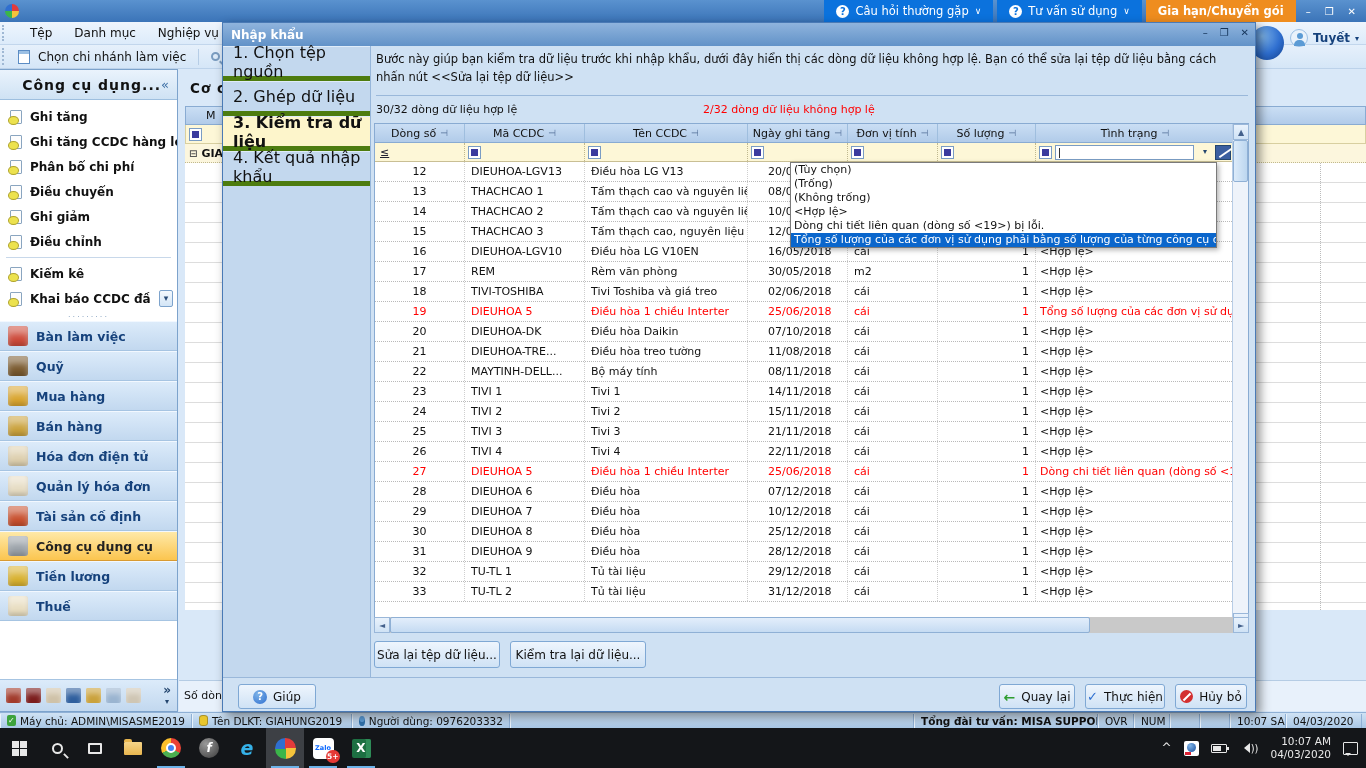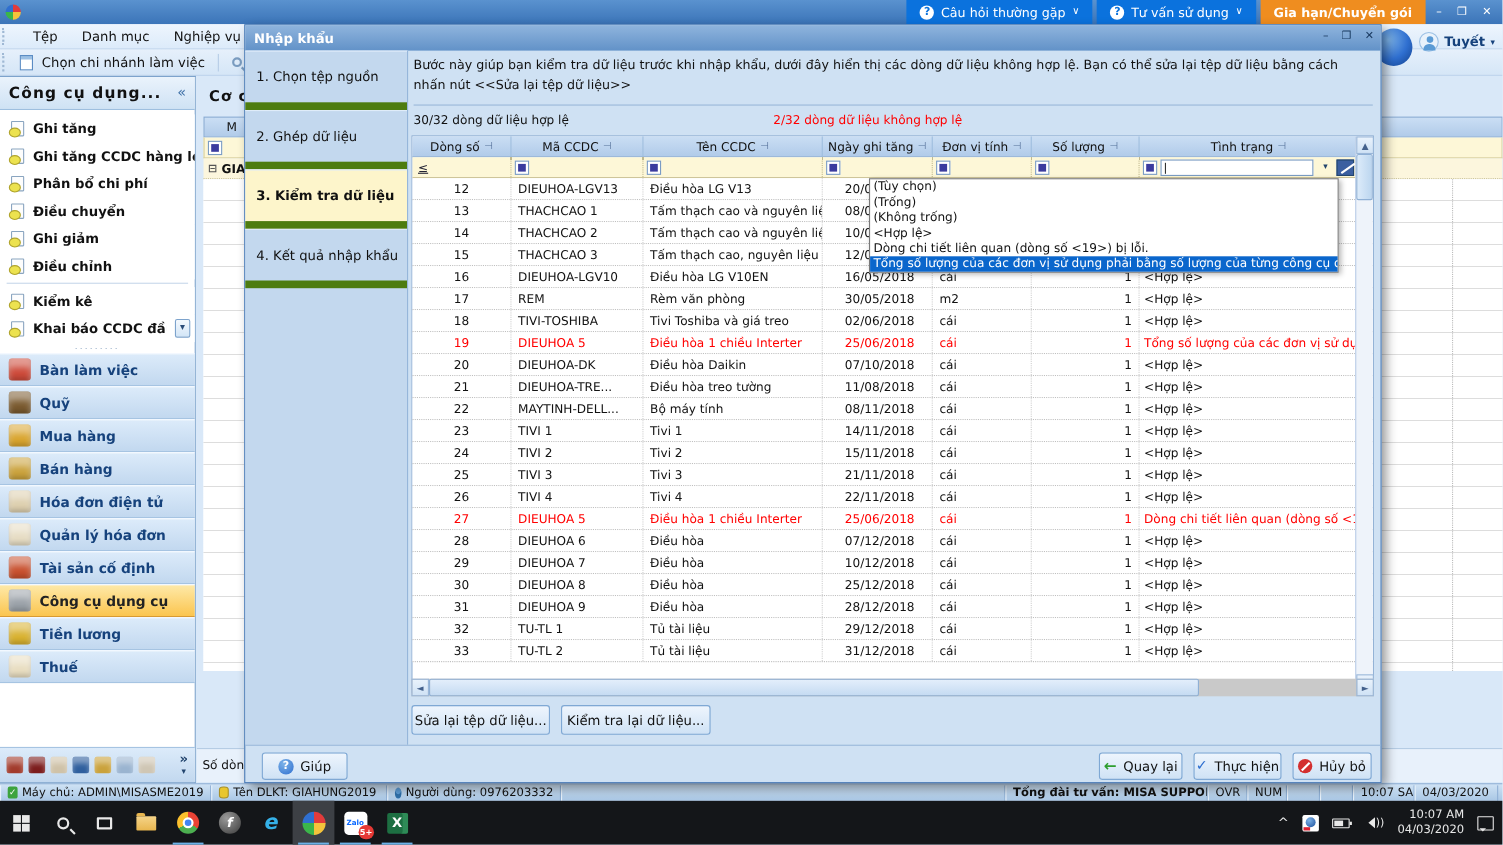--- a/index.html
+++ b/index.html
@@ -26,21 +26,21 @@
   #toolbar { left:0; top:45px; width:1366px; height:24px; background:linear-gradient(#e6f0fb,#d5e6f7); border-bottom:1px solid #bcd2ea; display:flex; align-items:center; padding-left:18px; gap:8px; }
   .grip { position:absolute; left:2px; top:3px; bottom:3px; width:4px; border-left:2px dotted #9fb8d4; }
   .doc-ico { width:12px; height:14px; background:#fff; border:1px solid #5b8cc4; box-shadow:inset 0 3px 0 #9cc0e4; }
   .mag-ico { width:9px; height:9px; border:2px solid #7a9cc0; border-radius:50%; position:relative; }
   .mag-ico::after { content:""; position:absolute; width:5px; height:2px; background:#7a9cc0; transform:rotate(45deg); left:6px; top:8px; }
   .tool-label { font-size:12px; }
   .vsep { width:1px; height:16px; background:#b6cde6; margin:0 4px; }
 
   
   #sidebar { left:0; top:69px; width:178px; height:643px; background:#fff; border:1px solid #7da3cc; border-left:none; display:flex; flex-direction:column; }
-  #sb-header { height:30px; background:linear-gradient(#eaf3fc,#cfe2f4); border-bottom:1px solid #9ebfdf; display:flex; align-items:center; justify-content:space-between; padding:0 8px; }
+  #sb-header { height:30px; background:linear-gradient(#eaf3fc,#cfe2f4); border-bottom:1px solid #9ebfdf; display:flex; align-items:center; justify-content:flex-end; padding:0 8px; }
   #sb-title { font-weight:bold; font-size:14px; letter-spacing:1px; }
   #sb-collapse { color:#3c6ea5; font-size:13px; cursor:default; }
   .sb-item { height:25px; display:flex; align-items:center; gap:8px; padding-left:10px; font-size:12px; background:#fff;font-weight:bold; }
   .page-ico { width:12px; height:14px; background:#fdfdfd; border:1px solid #8aa5c0; border-radius:1px; position:relative; flex:none; }
   .page-ico::after { content:""; position:absolute; left:-3px; bottom:-2px; width:9px; height:7px; background:#ece24f; border:1px solid #b0a42c; border-radius:50%; }
   .sb-divider { height:1px; background:#c8d8ea; margin:3px 6px; }
   .combo-btn { width:17px; height:17px; margin-left:auto; margin-right:4px; background:linear-gradient(#f4f9fe,#d3e5f6); border:1px solid #7da3cc; border-radius:2px; font-size:9px; color:#2a4c78; text-align:center; line-height:15px; }
   .sb-split { text-align:center; color:#8fa8c4; font-size:8px; letter-spacing:2px; line-height:8px; }
   .module { height:30px; display:flex; align-items:center; gap:8px; padding-left:8px; background:linear-gradient(#dcebfa,#c2d8ef); border-top:1px solid #f2f8ff; border-bottom:1px solid #a6c4e2; font-weight:bold; font-size:12.5px; color:#16427c; }
   .module.active { background:linear-gradient(#fee9a8,#fbc54f); border-bottom:1px solid #d89a32; color:#222; }
@@ -72,21 +72,21 @@
   .avatar { width:18px; height:18px; border-radius:50%; background:#e9f2fb; border:1px solid #9cc0e4; position:relative; }
   .avatar::before { content:""; position:absolute; left:5.5px; top:3px; width:6px; height:6px; border-radius:50%; background:#5b9bd5; }
   .avatar::after { content:""; position:absolute; left:3px; top:9.5px; width:11px; height:6px; border-radius:5px 5px 0 0; background:#5b9bd5; }
   #user-name { font-weight:bold; color:#16427c; font-size:12px; }
 
   
   #dialog { left:222px; top:22px; width:1034px; height:690px; background:#cfe1f3; border:1px solid #4a7ab5; box-shadow:4px 4px 10px rgba(0,0,0,.45); z-index:20; }
   #dlg-title { position:absolute; left:0; top:0; width:100%; height:23px; background:linear-gradient(#8fb4dd,#6292c8); color:#fff; font-weight:bold; font-size:12px; display:flex; align-items:center; padding-left:8px; }
   #dlg-btns { position:absolute; right:6px; top:4px; display:flex; gap:12px; color:#16365c; font-size:10px; }
   #dlg-steps { position:absolute; left:0; top:23px; width:148px; height:631px; background:#c3d8ee; border-right:1px solid #96b6da; }
-  .step { height:54px; border-bottom:7px solid #4d7c0f; border-top:1px solid #dfecf9; display:flex; align-items:center; padding-left:10px; font-size:12px; }
+  .step { height:35px; border-bottom:5px solid #4d7c0f; border-top:1px solid #dfecf9; display:flex; align-items:center; padding-left:10px; font-size:16px; }
   .step.active { background:#fdf5cb; font-weight:bold; }
   #dlg-desc { position:absolute; left:153px; top:28px; width:872px; font-size:11.5px; line-height:1.55; }
   #dlg-hr { position:absolute; left:153px; top:72px; width:872px; height:1px; background:#9ab8da; }
   #dlg-valid { position:absolute; left:153px; top:80px; font-size:11px; }
   #dlg-invalid { position:absolute; left:480px; top:80px; font-size:11px; color:#f00; }
 
   
   #grid { position:absolute; left:151px; top:100px; width:875px; height:507px; background:#fff; border:1px solid #89abd2; }
   .thead { display:flex; height:19px; background:linear-gradient(#cadef4,#b1cbe9); border-bottom:1px solid #89abd2; }
   .th { font-size:11px; display:flex; align-items:center; justify-content:center; gap:4px; border-right:1px solid #9fbede; }

